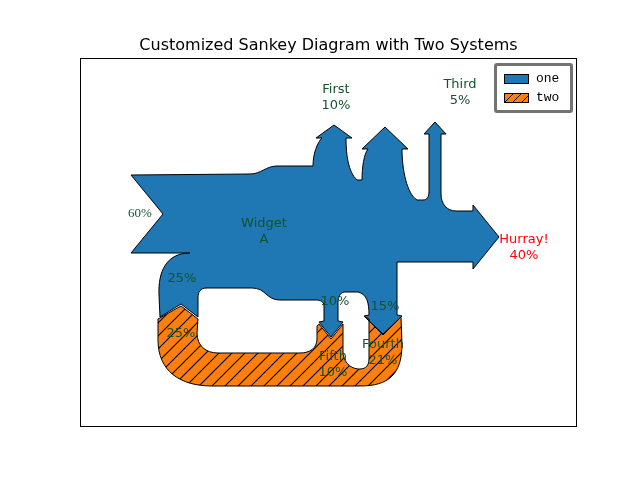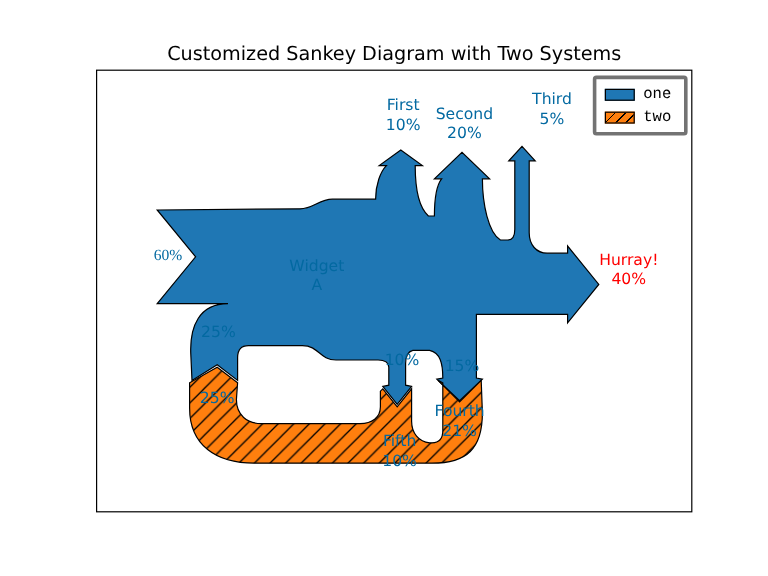--- a/index.html
+++ b/index.html
@@ -13,21 +13,21 @@
     text-align:center; font-size:16px; color:#000;
   }
   .axes {
     position:absolute; left:80px; top:58px; width:497px; height:369px;
     border:1px solid #000; background:#fff; box-sizing:border-box;
   }
   svg.sankey { position:absolute; left:0; top:0; width:640px; height:480px; }
   .lbl {
     position:absolute; transform:translate(-50%,-50%);
     font-size:13px; line-height:16px; text-align:center;
-    white-space:pre-line; color:#0369a1;
+    white-space:pre-line; color:#14532d;
   }
   .lbl.bold { font-weight:normal; }
   .lbl.red  { color:var(--highlight-text,#f00); }
   .legend {
     position:absolute; left:494px; top:63px; width:79px; box-sizing:border-box;
     background:#fff; border:3px solid #737373; border-radius:3px;
     padding:6px 7px; display:flex; flex-direction:column; gap:6px;font-family:Liberation Mono, monospace;
   }
   .legend-row { display:flex; align-items:center; gap:7px; }
   .swatch { width:25px; height:10px; border:1px solid #000; box-sizing:border-box; flex:0 0 auto; }
@@ -80,31 +80,29 @@
          C 366 369 369 365 369 359 L 369 319 L 365 317 L 383 335 L 401 317
          L 402 344 C 402 374 389 386 360 386 L 212 386
          C 180 386 158 371 158 340 L 158 319 Z"></path>
   </svg>
 
   <div class="lbl" style="left:140px; top:213px;font-family:Liberation Serif, serif;">60%</div>
   <div class="lbl bold" style="left:264px; top:231px;">Widget
 A</div>
   <div class="lbl" style="left:336px; top:97px;">First
 10%</div>
-  <div class="lbl" style="left:387px; top:104px;">Second
-20%</div>
   <div class="lbl" style="left:460px; top:92px;">Third
 5%</div>
-  <div class="lbl red" style="left:524px; top:226px;">Hurray!
+  <div class="lbl red" style="left:524px; top:247px;">Hurray!
 40%</div>
   <div class="lbl" style="left:182px; top:278px;">25%</div>
   <div class="lbl" style="left:181px; top:333px;">25%</div>
   <div class="lbl" style="left:335px; top:301px;">10%</div>
   <div class="lbl" style="left:385px; top:306px;">15%</div>
-  <div class="lbl" style="left:333px; top:377px;">Fifth
+  <div class="lbl" style="left:333px; top:364px;">Fifth
 10%</div>
   <div class="lbl" style="left:383px; top:352px;">Fourth
 21%</div>
 
   <div class="legend">
     <div class="legend-row">
       <span class="swatch one"></span>
       <span class="legend-label">one</span>
     </div>
     <div class="legend-row">

